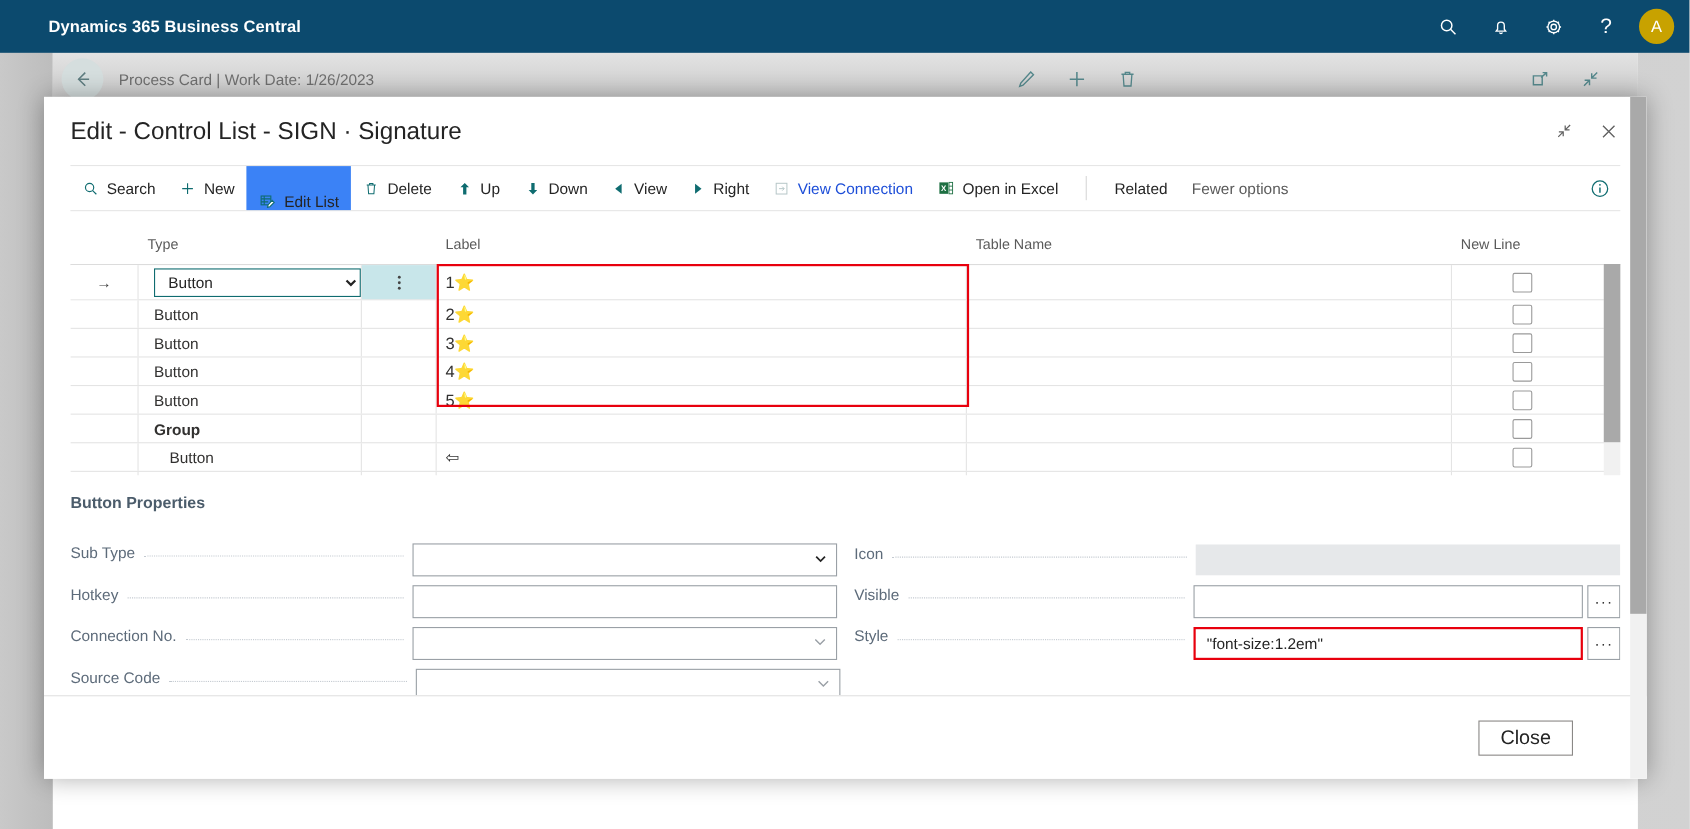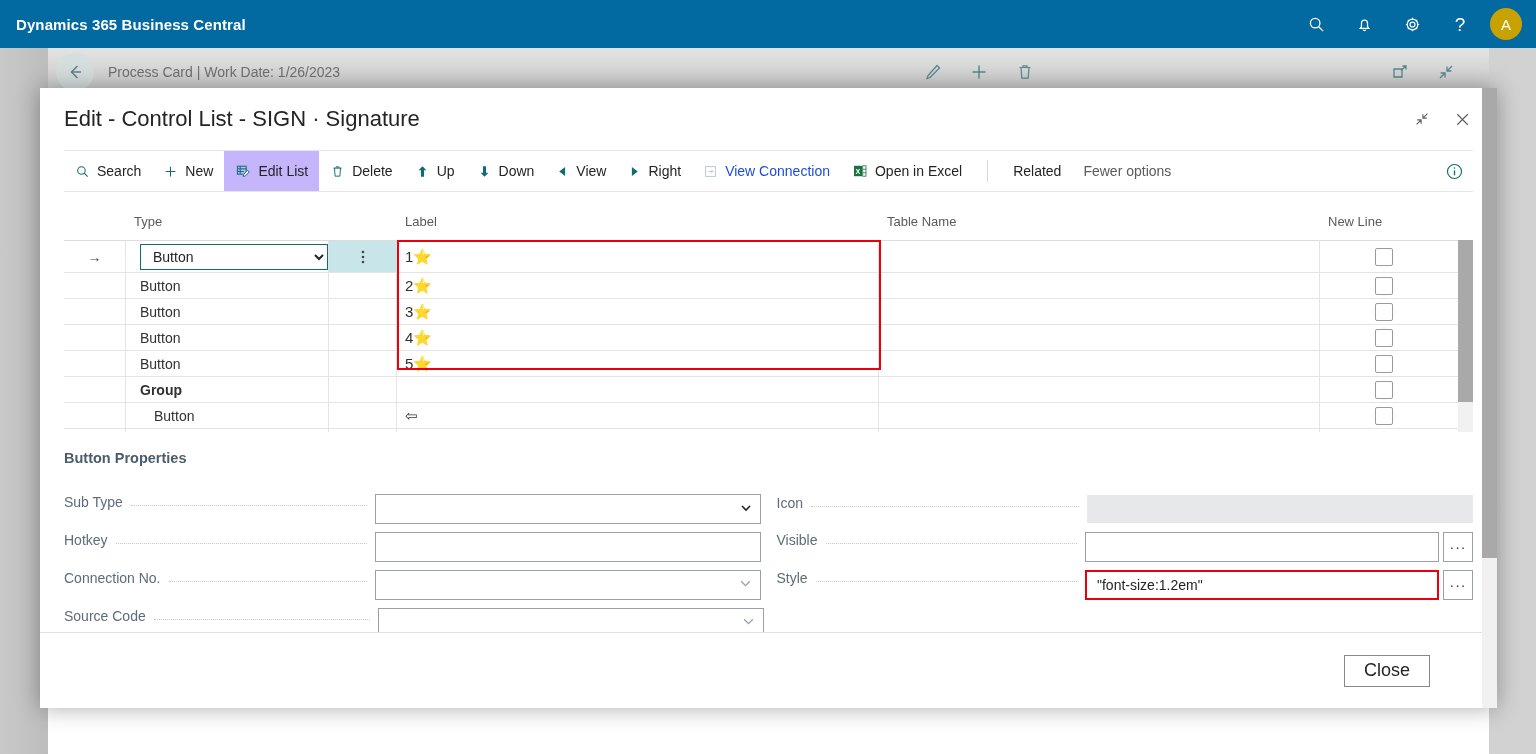--- a/index.html
+++ b/index.html
@@ -9,21 +9,21 @@
     overflow: hidden;
     font-family: "Liberation Sans", sans-serif;
   }
   body { background: #c8c8c8; }
 
   
   #app-root { position: relative; width: 1536px; height: 754px; }
 
   #topbar {
     position: absolute; left: 0; top: 0; width: 1536px; height: 48px;
-    background: #0369a1; display: flex; align-items: center;
+    background: #0c4a6e; display: flex; align-items: center; padding-left: 28px;
   }
   #topbar-title {
     color: #ffffff; font-size: 15px; font-weight: bold;
     margin-left: 16px; letter-spacing: .1px; white-space: nowrap;
   }
   #topbar-actions {
     margin-left: auto; display: flex; align-items: center; height: 48px;
   }
   .tb-icon {
     width: 48px; height: 48px; display: flex; align-items: center;
@@ -92,21 +92,21 @@
   #ribbon {
     position: relative; height: 42px; margin: 0 24px;
     border-top: 1px solid #e6e6e6; border-bottom: 1px solid #e6e6e6;
     display: flex; align-items: stretch;
   }
   .ribbon-item {
     display: flex; align-items: center; gap: 7px;
     padding: 0 11px; cursor: pointer; color: #242424;
     font-size: 14px; white-space: nowrap;
   }
-  .ribbon-item.active { background: #c4b5fd; }
+  .ribbon-item.active { background: #3b82f6; align-items: flex-end; }
   .ribbon-item.disabled { color: #1d4ed8; cursor: default; }
   .ribbon-item .ri-ic { color: #0f6c70; display: flex; align-items: center; }
   .ribbon-item.disabled .ri-ic { color: #b6c6c7; }
   .ribbon-sep {
     width: 1px; background: #d8d8d8; margin: 9px 14px;
   }
   #ribbon-right { margin-left: auto; display: flex; align-items: center; }
   #ribbon-info {
     width: 34px; height: 34px; margin-left: 14px; margin-right: 2px;
     display: flex; align-items: center; justify-content: center;

